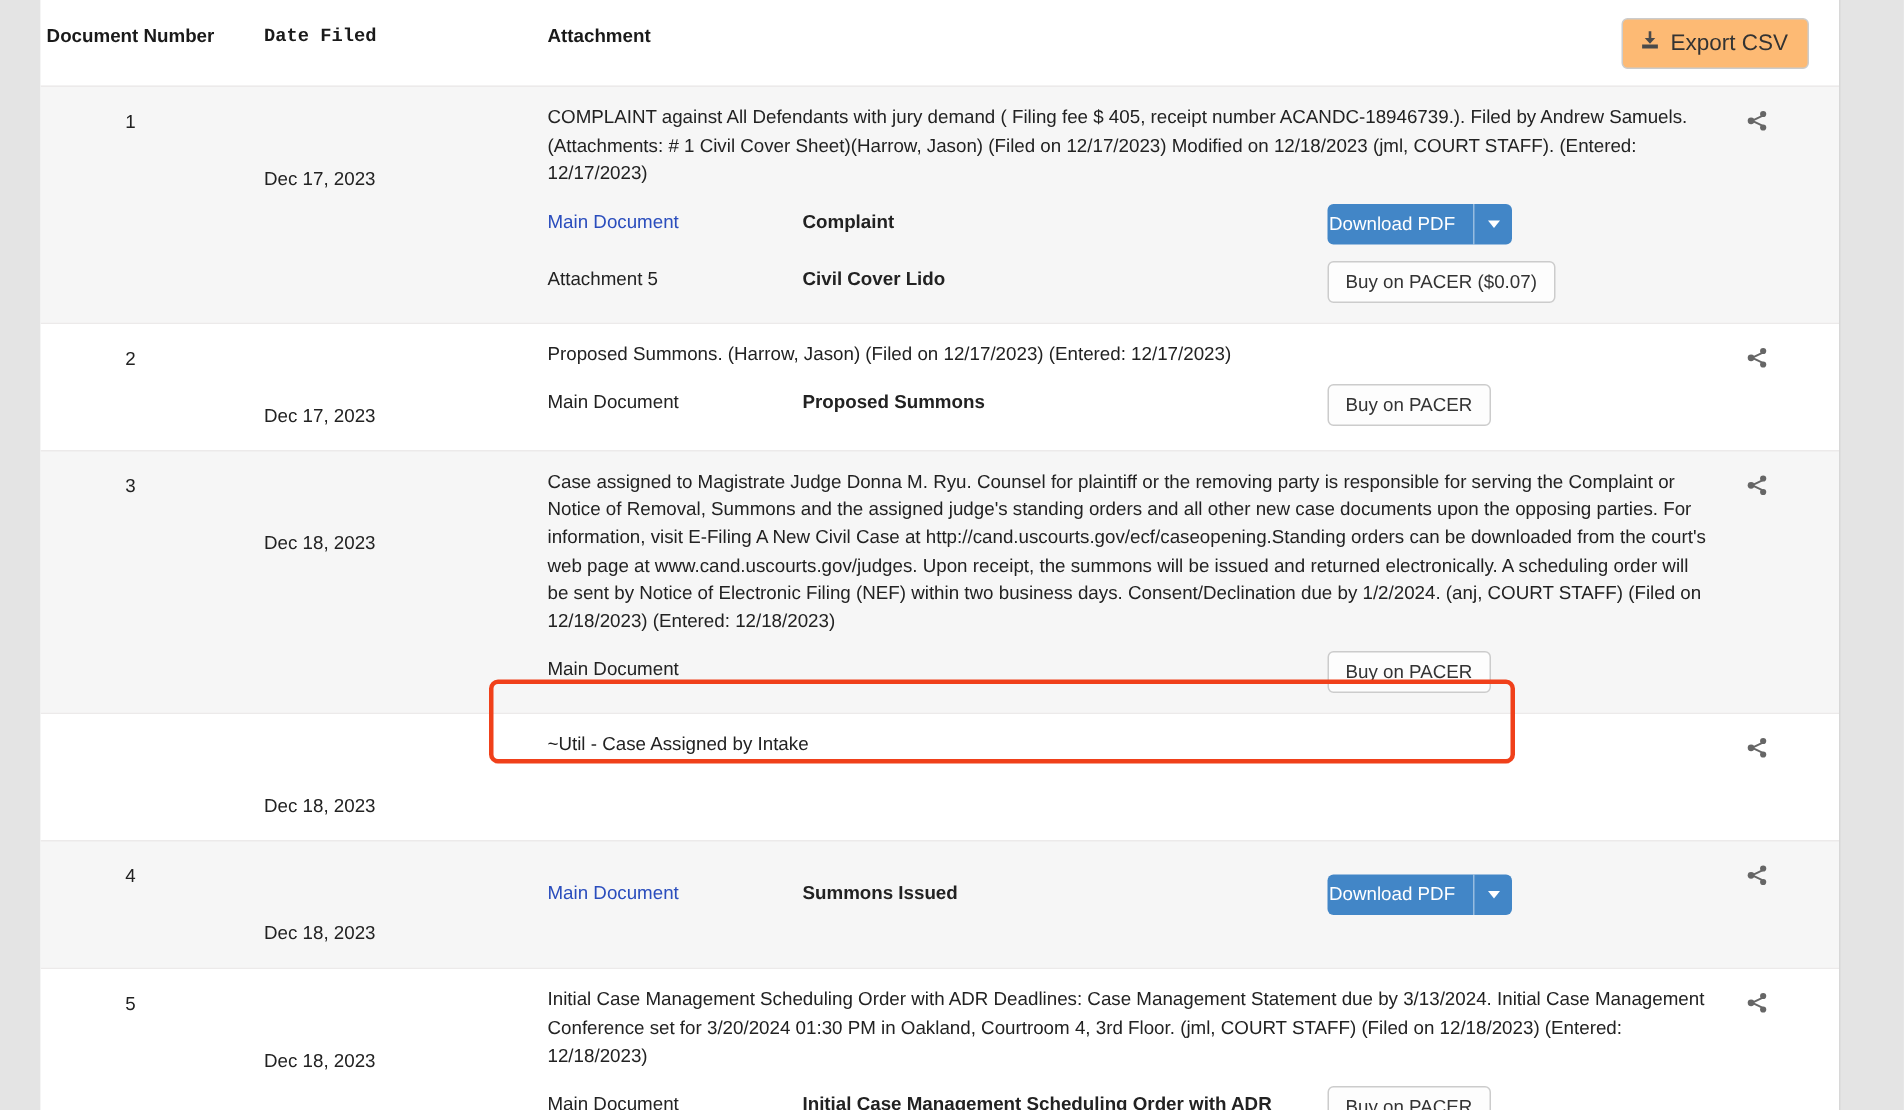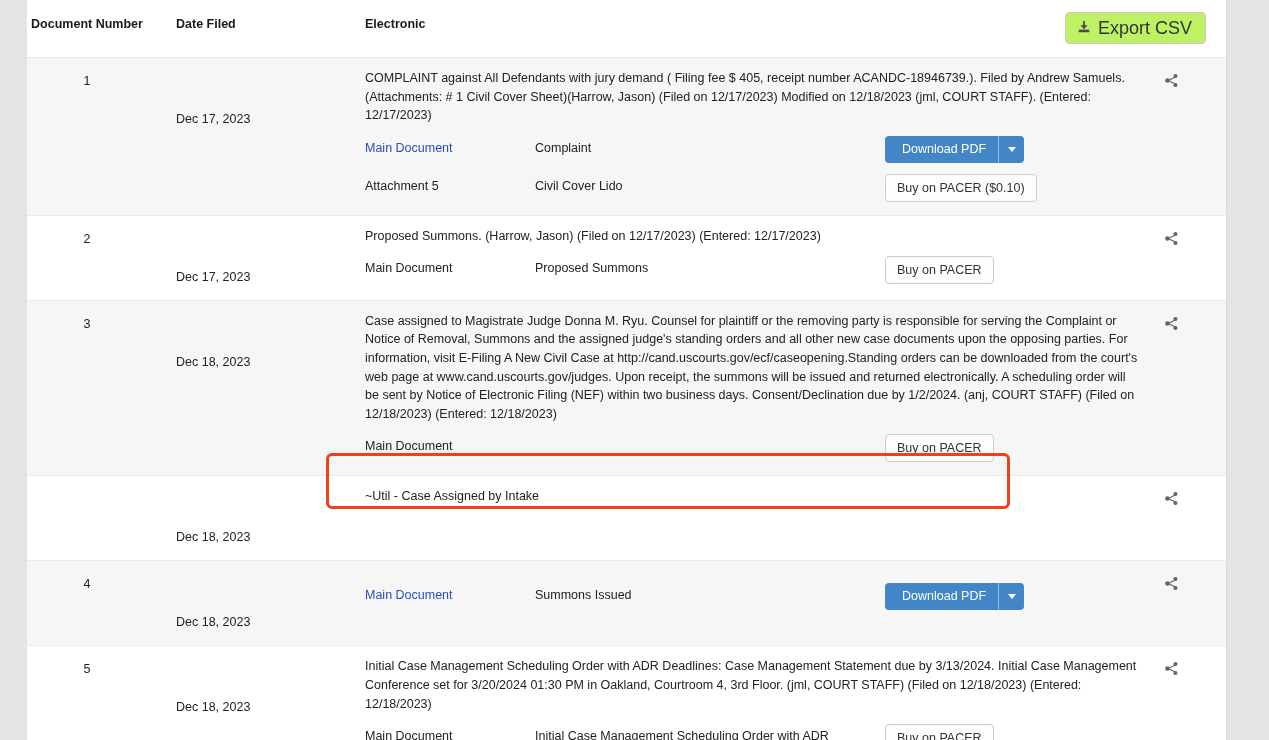--- a/index.html
+++ b/index.html
@@ -41,38 +41,38 @@
     height: 57px;
   }
   .th {
     font-size: 12.5px;
     font-weight: bold;
     color: #1a1a1a;
     line-height: 17px;
     padding-top: 6px;
   }
   .col-num   { width: 120px; text-align: center; }
-  .col-date  { width: 195px; padding-left: 29px;}
+  .col-date  { width: 195px; padding-left: 29px; font-family: Liberation Mono, monospace;}
   .col-desc  { flex: 1; padding-left: 23px; }
   .col-share { width: 70px; }
 
   .export-wrap {
     position: absolute;
     right: 20px;
     top: 12px;
   }
   .export-btn {
     display: inline-flex;
     align-items: center;
     gap: 7px;
-    background: #bef264;
+    background: #fdba74;
     border: 1px solid #ccc;
     border-radius: 4px;
     padding: 7px 13px 7px 11px;
-    font-size: 18px;
+    font-size: 15px;
     color: #333;
     cursor: pointer;
     line-height: 16px;
   }
 
   
   .row {
     display: flex;
     align-items: flex-start;
     position: relative;
@@ -136,20 +136,21 @@
     cursor: pointer;
   }
   .attach-title {
     flex: 1;
     font-size: 12.5px;
     color: #222;
     line-height: 19px;
     padding-top: 3px;
     padding-right: 12px;
     max-width: 350px;
+    font-weight: bold;
   }
   .attach-action {
     width: 200px;
     display: flex;
     justify-content: flex-start;
   }
 
   
   .btn-pacer {
     display: inline-block;
@@ -166,21 +167,21 @@
 
   .btn-download {
     display: inline-flex;
     align-items: stretch;
     background: #4286c7;
     border-radius: 4px;
     overflow: hidden;
     cursor: pointer;
   }
   .btn-download .main {
-    padding: 5px 12px 5px 17px;
+    padding: 5px 12px 5px 1px;
     font-size: 12.5px;
     color: #ffffff;
     line-height: 17px;
     white-space: nowrap;
   }
   .btn-download .caret {
     display: flex;
     align-items: center;
     justify-content: center;
     width: 26px;
@@ -227,21 +228,21 @@
 </head>
 <body>
 
 <div id="page">
 
   <div class="card">
 
     <div class="thead">
       <div class="th col-num">Document Number</div>
       <div class="th col-date">Date Filed</div>
-      <div class="th col-desc">Electronic</div>
+      <div class="th col-desc">Attachment</div>
       <div class="th col-share"></div>
 
       <div class="export-wrap">
         <div class="export-btn">
           <span>
             <svg width="14" height="14" viewBox="0 0 16 16" fill="#4a4a4a" aria-hidden="true">
               <path d="M7 1h2v5h3L8 10.5 4 6h3z"></path>
               <path d="M2 11h12v3H2z"></path>
             </svg>
           </span>
@@ -265,21 +266,21 @@
                   <span class="caret">
                     <i></i>
                   </span>
                 </div>
               </div>
             </div>
             <div class="attach">
               <div class="attach-label">Attachment 5</div>
               <div class="attach-title">Civil Cover Lido</div>
               <div class="attach-action">
-                <div class="btn-pacer">Buy on PACER ($0.10)</div>
+                <div class="btn-pacer">Buy on PACER ($0.07)</div>
               </div>
             </div>
           </div>
           <div class="cell-share">
             <span>
               <svg class="share-ic" viewBox="0 0 16 16" fill="#666" aria-hidden="true">
                 <circle cx="12.2" cy="3.2" r="2.2"></circle>
                 <circle cx="12.2" cy="12.8" r="2.2"></circle>
                 <circle cx="3.6" cy="8" r="2.4"></circle>
                 <path d="M4.6 7.1 L11.3 3.9 L11.9 5.1 L5.2 8.3 Z"></path>

